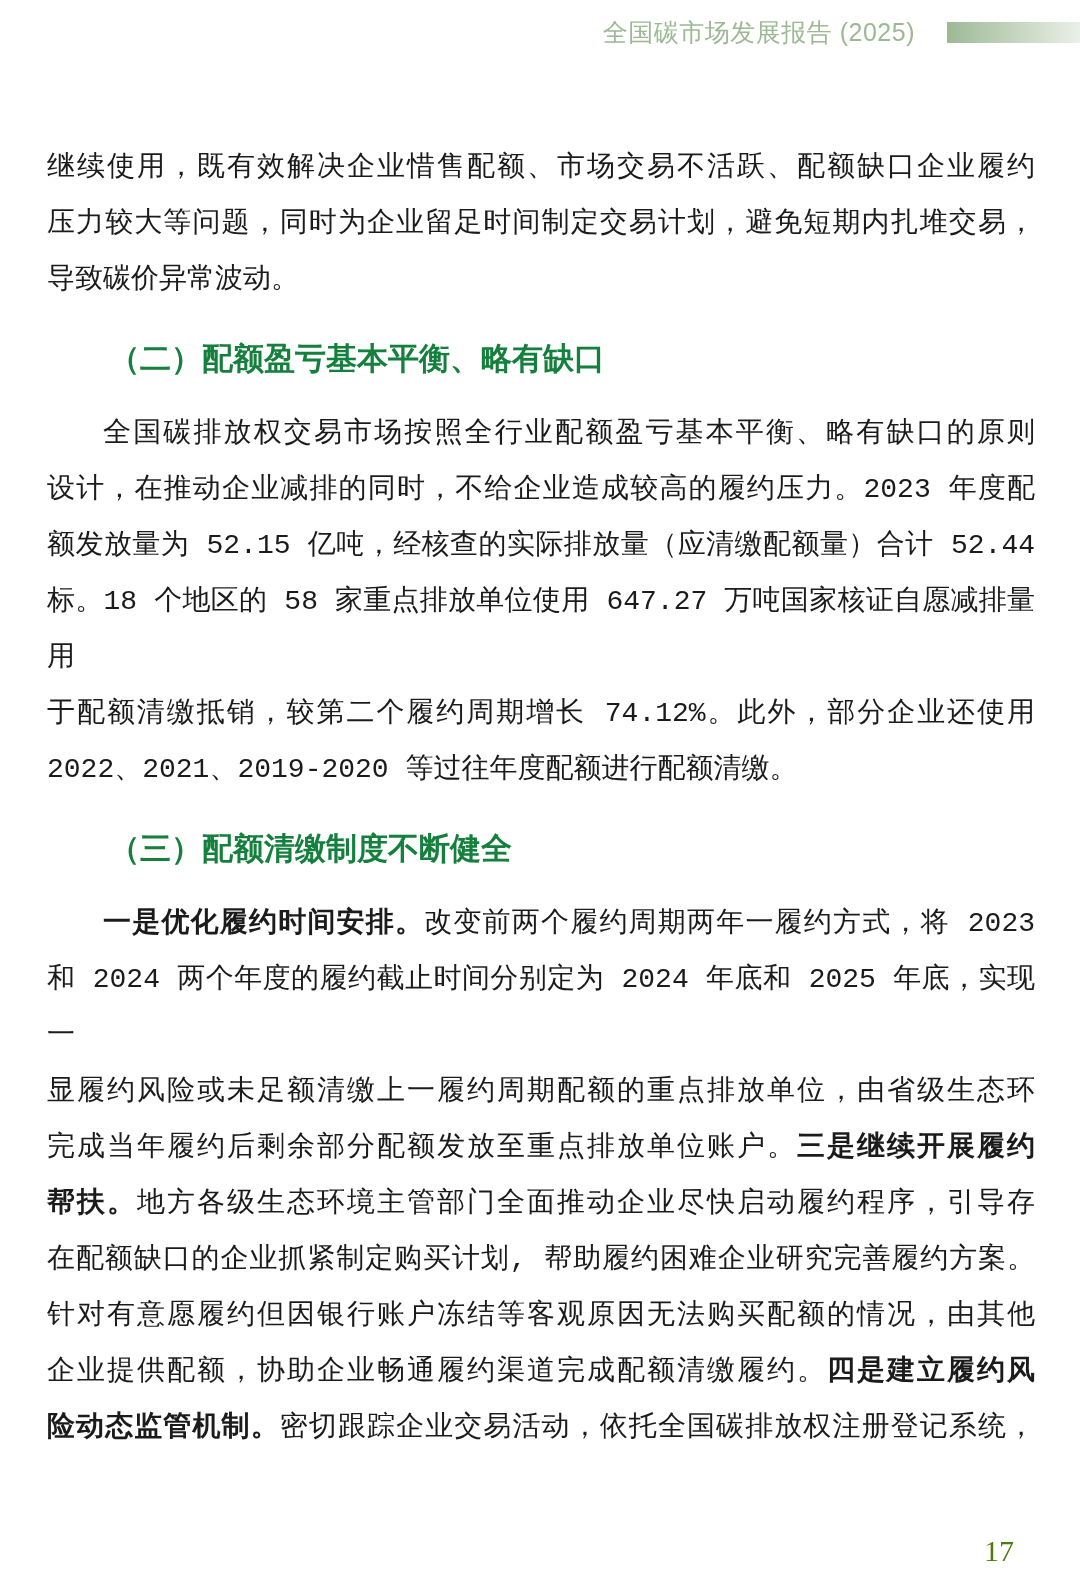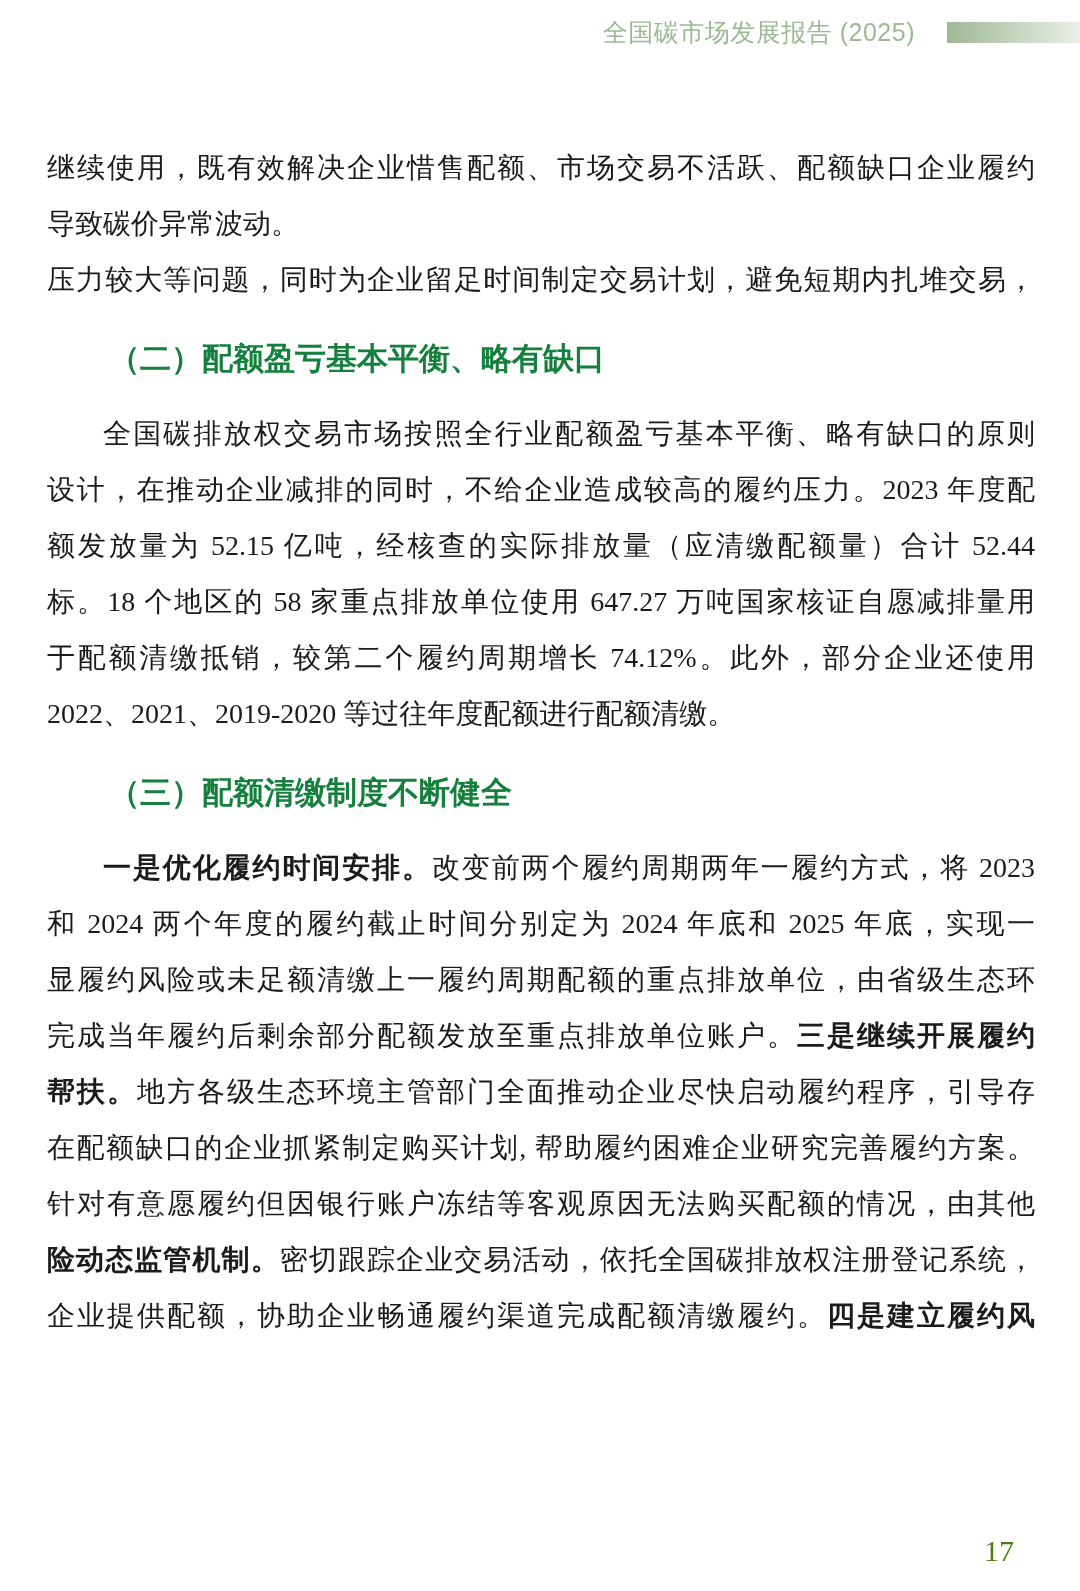--- a/index.html
+++ b/index.html
@@ -7,55 +7,55 @@
        font-family:"Liberation Serif","DejaVu Serif",serif;color:#1b1b1b;}
   .page{position:relative;width:1080px;height:1591px;overflow:hidden;background:#ffffff;}
   .running-title{position:absolute;top:17px;right:165px;
        font-family:"Liberation Sans","DejaVu Sans",sans-serif;
        font-size:25px;line-height:30px;letter-spacing:0.5px;}
   .header-bar{position:absolute;top:22px;left:947px;width:133px;height:21px;}
   .doc-body{position:absolute;top:140px;left:47px;width:988px;}
   .heading{font-size:31px;font-weight:700;line-height:50px;
        margin:26px 0 22px 0;text-indent:2em;color:#15803d;
        font-family:"Liberation Serif","DejaVu Serif",serif;}
-  .para{margin:0;}
+  .para{margin:0;font-family:Liberation Mono, monospace;}
   .line{font-size:28px;line-height:56px;text-align:justify;text-align-last:justify;}
   .line.end{text-align-last:left;}
   .line.indent{text-indent:2em;}
   .bold{font-weight:700;}
   .page-number{position:absolute;top:1534px;right:66px;font-size:30px;color:#4d7c0f;}
 </style>
 </head>
 <body>
 
 <div class="page">
   <div class="running-title" style="color: rgb(156, 184, 148);">全国碳市场发展报告 (2025)</div>
   <div class="header-bar" style="background: linear-gradient(to right, rgb(158, 185, 150), rgb(234, 240, 231));"></div>
   <div class="doc-body">
       <div class="para">
         <div class="line"><span>继续使用，既有效解决企业惜售配额、市场交易不活跃、配额缺口企业履约</span></div>
+        <div class="line"><span>压力较大等问题，同时为企业留足时间制定交易计划，避免短期内扎堆交易，</span></div>
         <div class="line end"><span>导致碳价异常波动。</span></div>
-        <div class="line"><span>压力较大等问题，同时为企业留足时间制定交易计划，避免短期内扎堆交易，</span></div>
       </div>
       <h2 class="heading">（二）配额盈亏基本平衡、略有缺口</h2>
       <div class="para">
         <div class="line indent"><span>全国碳排放权交易市场按照全行业配额盈亏基本平衡、略有缺口的原则</span></div>
         <div class="line"><span>设计，在推动企业减排的同时，不给企业造成较高的履约压力。2023 年度配</span></div>
         <div class="line"><span>额发放量为 52.15 亿吨，经核查的实际排放量（应清缴配额量）合计 52.44</span></div>
         <div class="line"><span>标。18 个地区的 58 家重点排放单位使用 647.27 万吨国家核证自愿减排量用</span></div>
         <div class="line"><span>于配额清缴抵销，较第二个履约周期增长 74.12%。此外，部分企业还使用</span></div>
         <div class="line end"><span>2022、2021、2019-2020 等过往年度配额进行配额清缴。</span></div>
       </div>
       <h2 class="heading">（三）配额清缴制度不断健全</h2>
       <div class="para">
         <div class="line indent"><span class="bold">一是优化履约时间安排。</span><span>改变前两个履约周期两年一履约方式，将 2023</span></div>
         <div class="line"><span>和 2024 两个年度的履约截止时间分别定为 2024 年底和 2025 年底，实现一</span></div>
         <div class="line"><span>显履约风险或未足额清缴上一履约周期配额的重点排放单位，由省级生态环</span></div>
         <div class="line"><span>完成当年履约后剩余部分配额发放至重点排放单位账户。</span><span class="bold">三是继续开展履约</span></div>
         <div class="line"><span class="bold">帮扶。</span><span>地方各级生态环境主管部门全面推动企业尽快启动履约程序，引导存</span></div>
         <div class="line"><span>在配额缺口的企业抓紧制定购买计划, 帮助履约困难企业研究完善履约方案。</span></div>
         <div class="line"><span>针对有意愿履约但因银行账户冻结等客观原因无法购买配额的情况，由其他</span></div>
+        <div class="line"><span>企业提供配额，协助企业畅通履约渠道完成配额清缴履约。</span><span class="bold">四是建立履约风</span></div>
         <div class="line"><span class="bold">险动态监管机制。</span><span>密切跟踪企业交易活动，依托全国碳排放权注册登记系统，</span></div>
-        <div class="line"><span>企业提供配额，协助企业畅通履约渠道完成配额清缴履约。</span><span class="bold">四是建立履约风</span></div>
       </div>
     </div>
   <div class="page-number">17</div>
 </div>
 
 </body></html>

